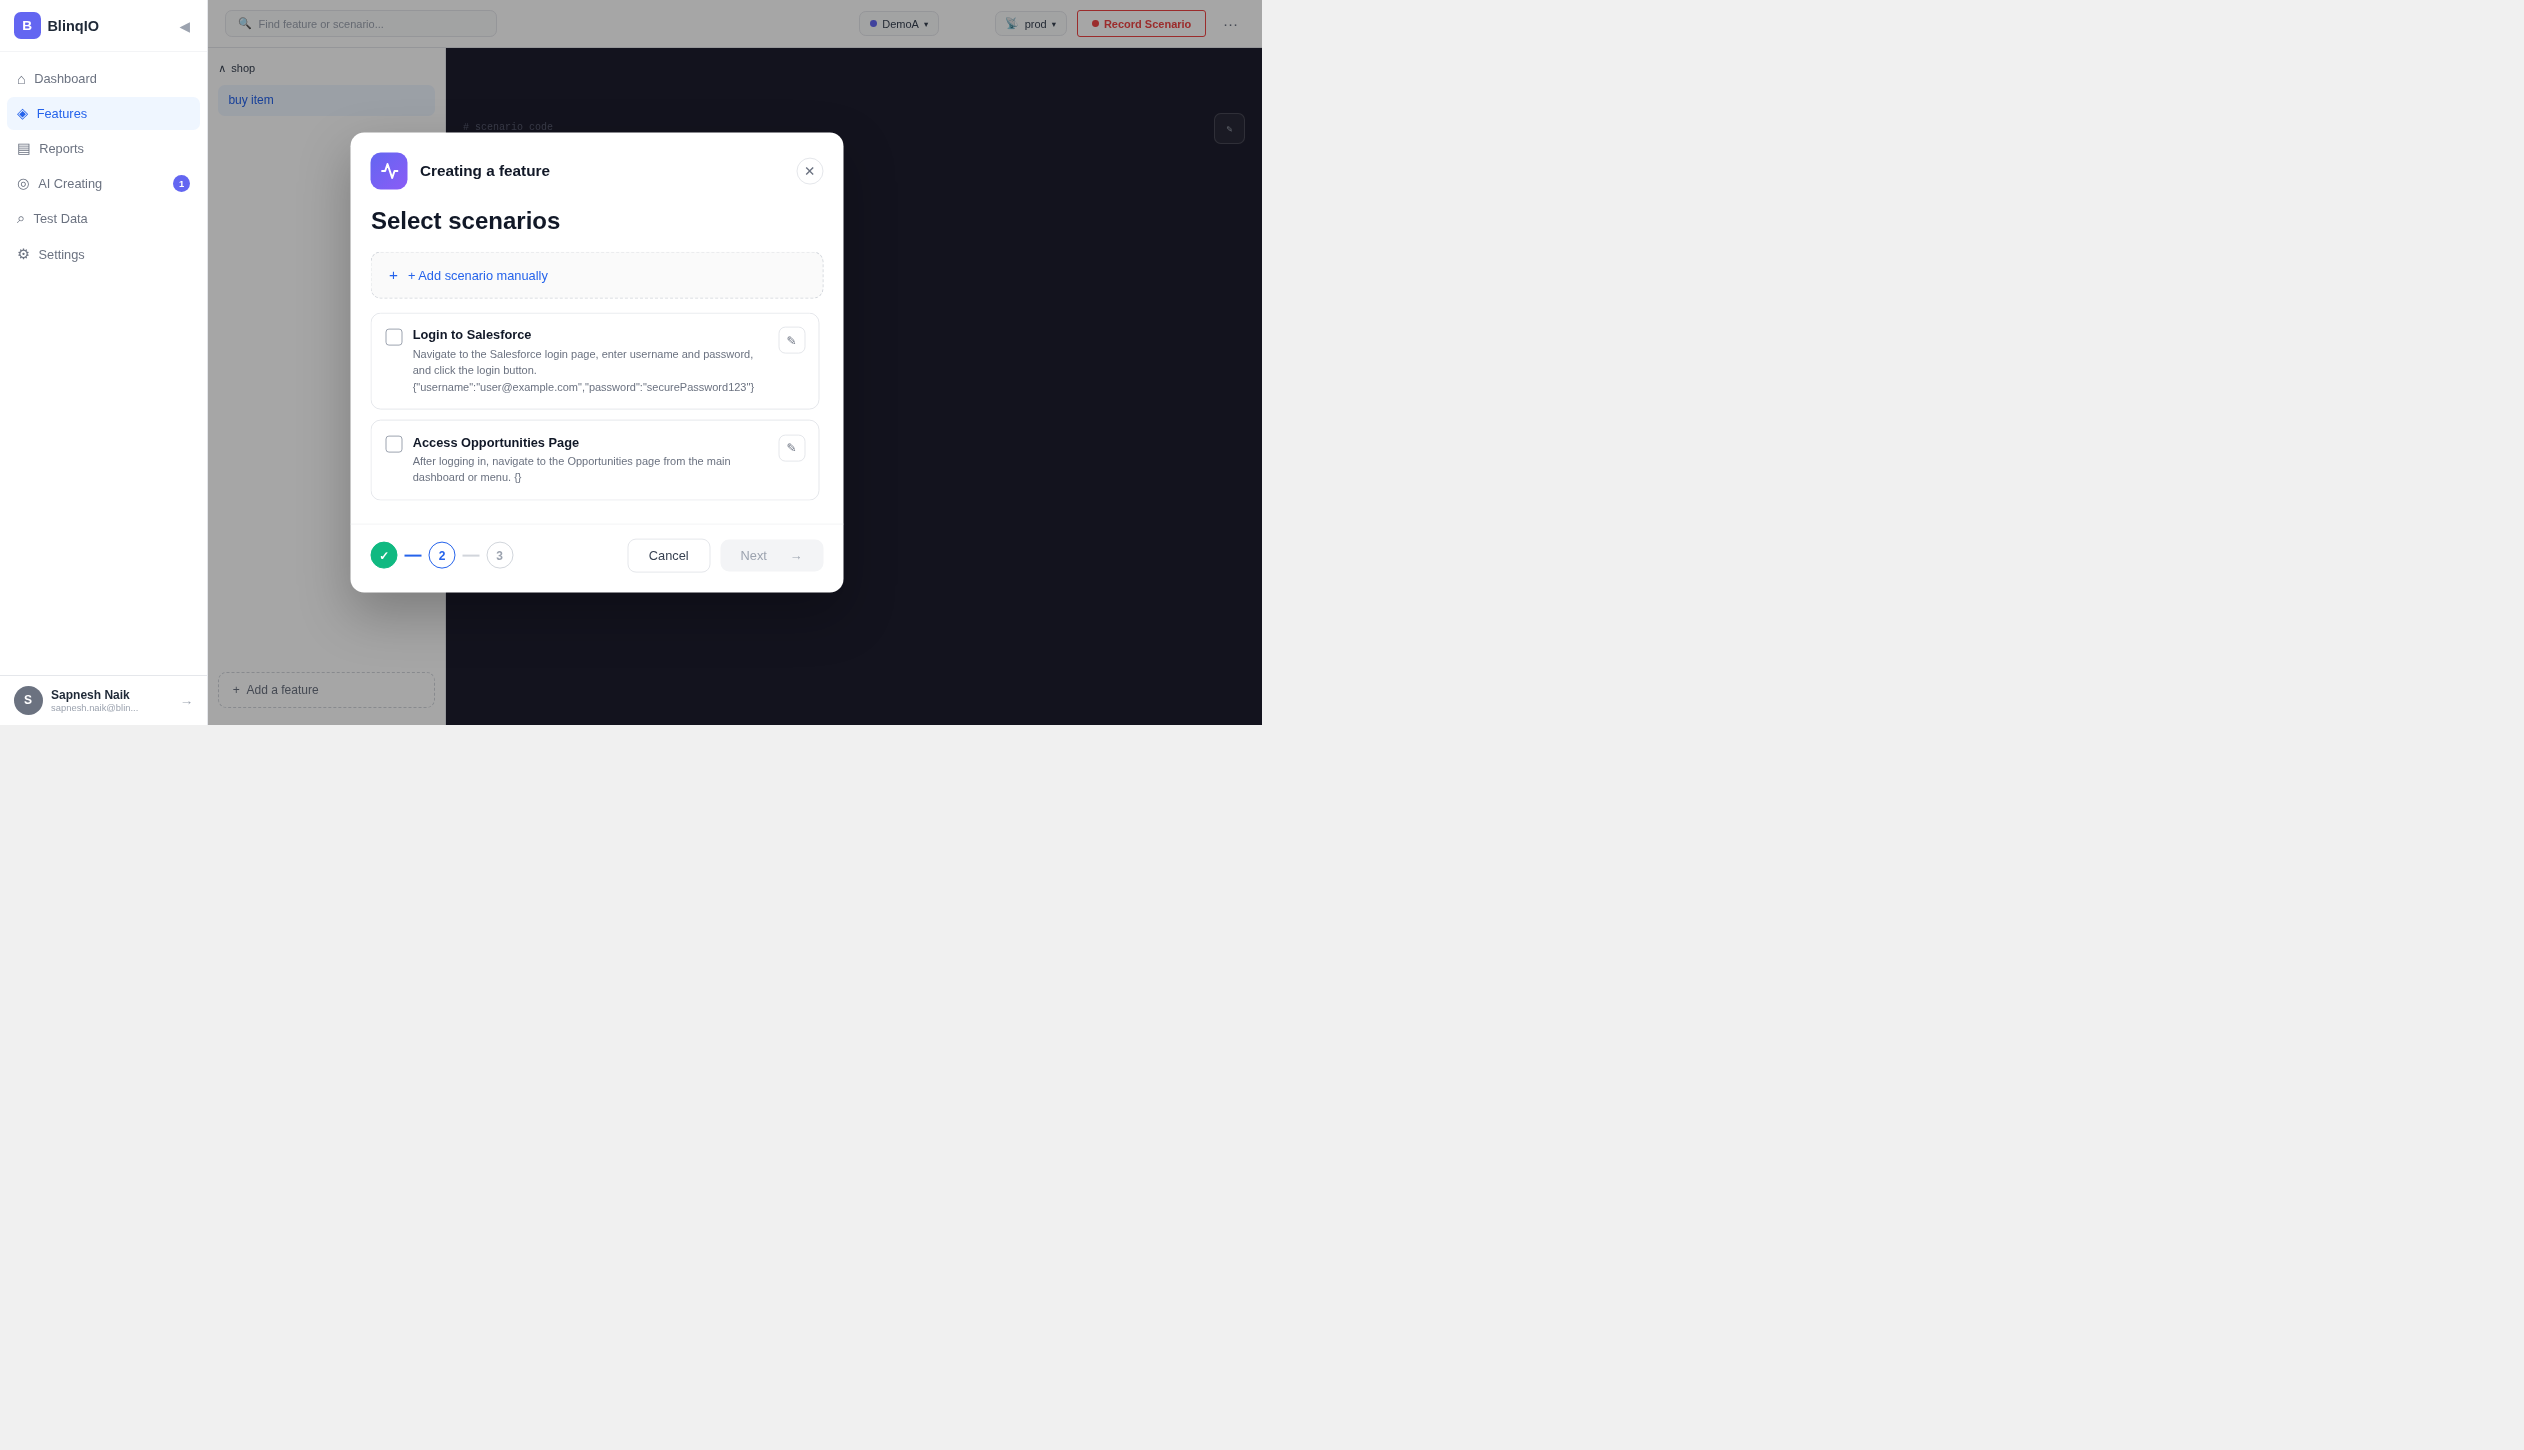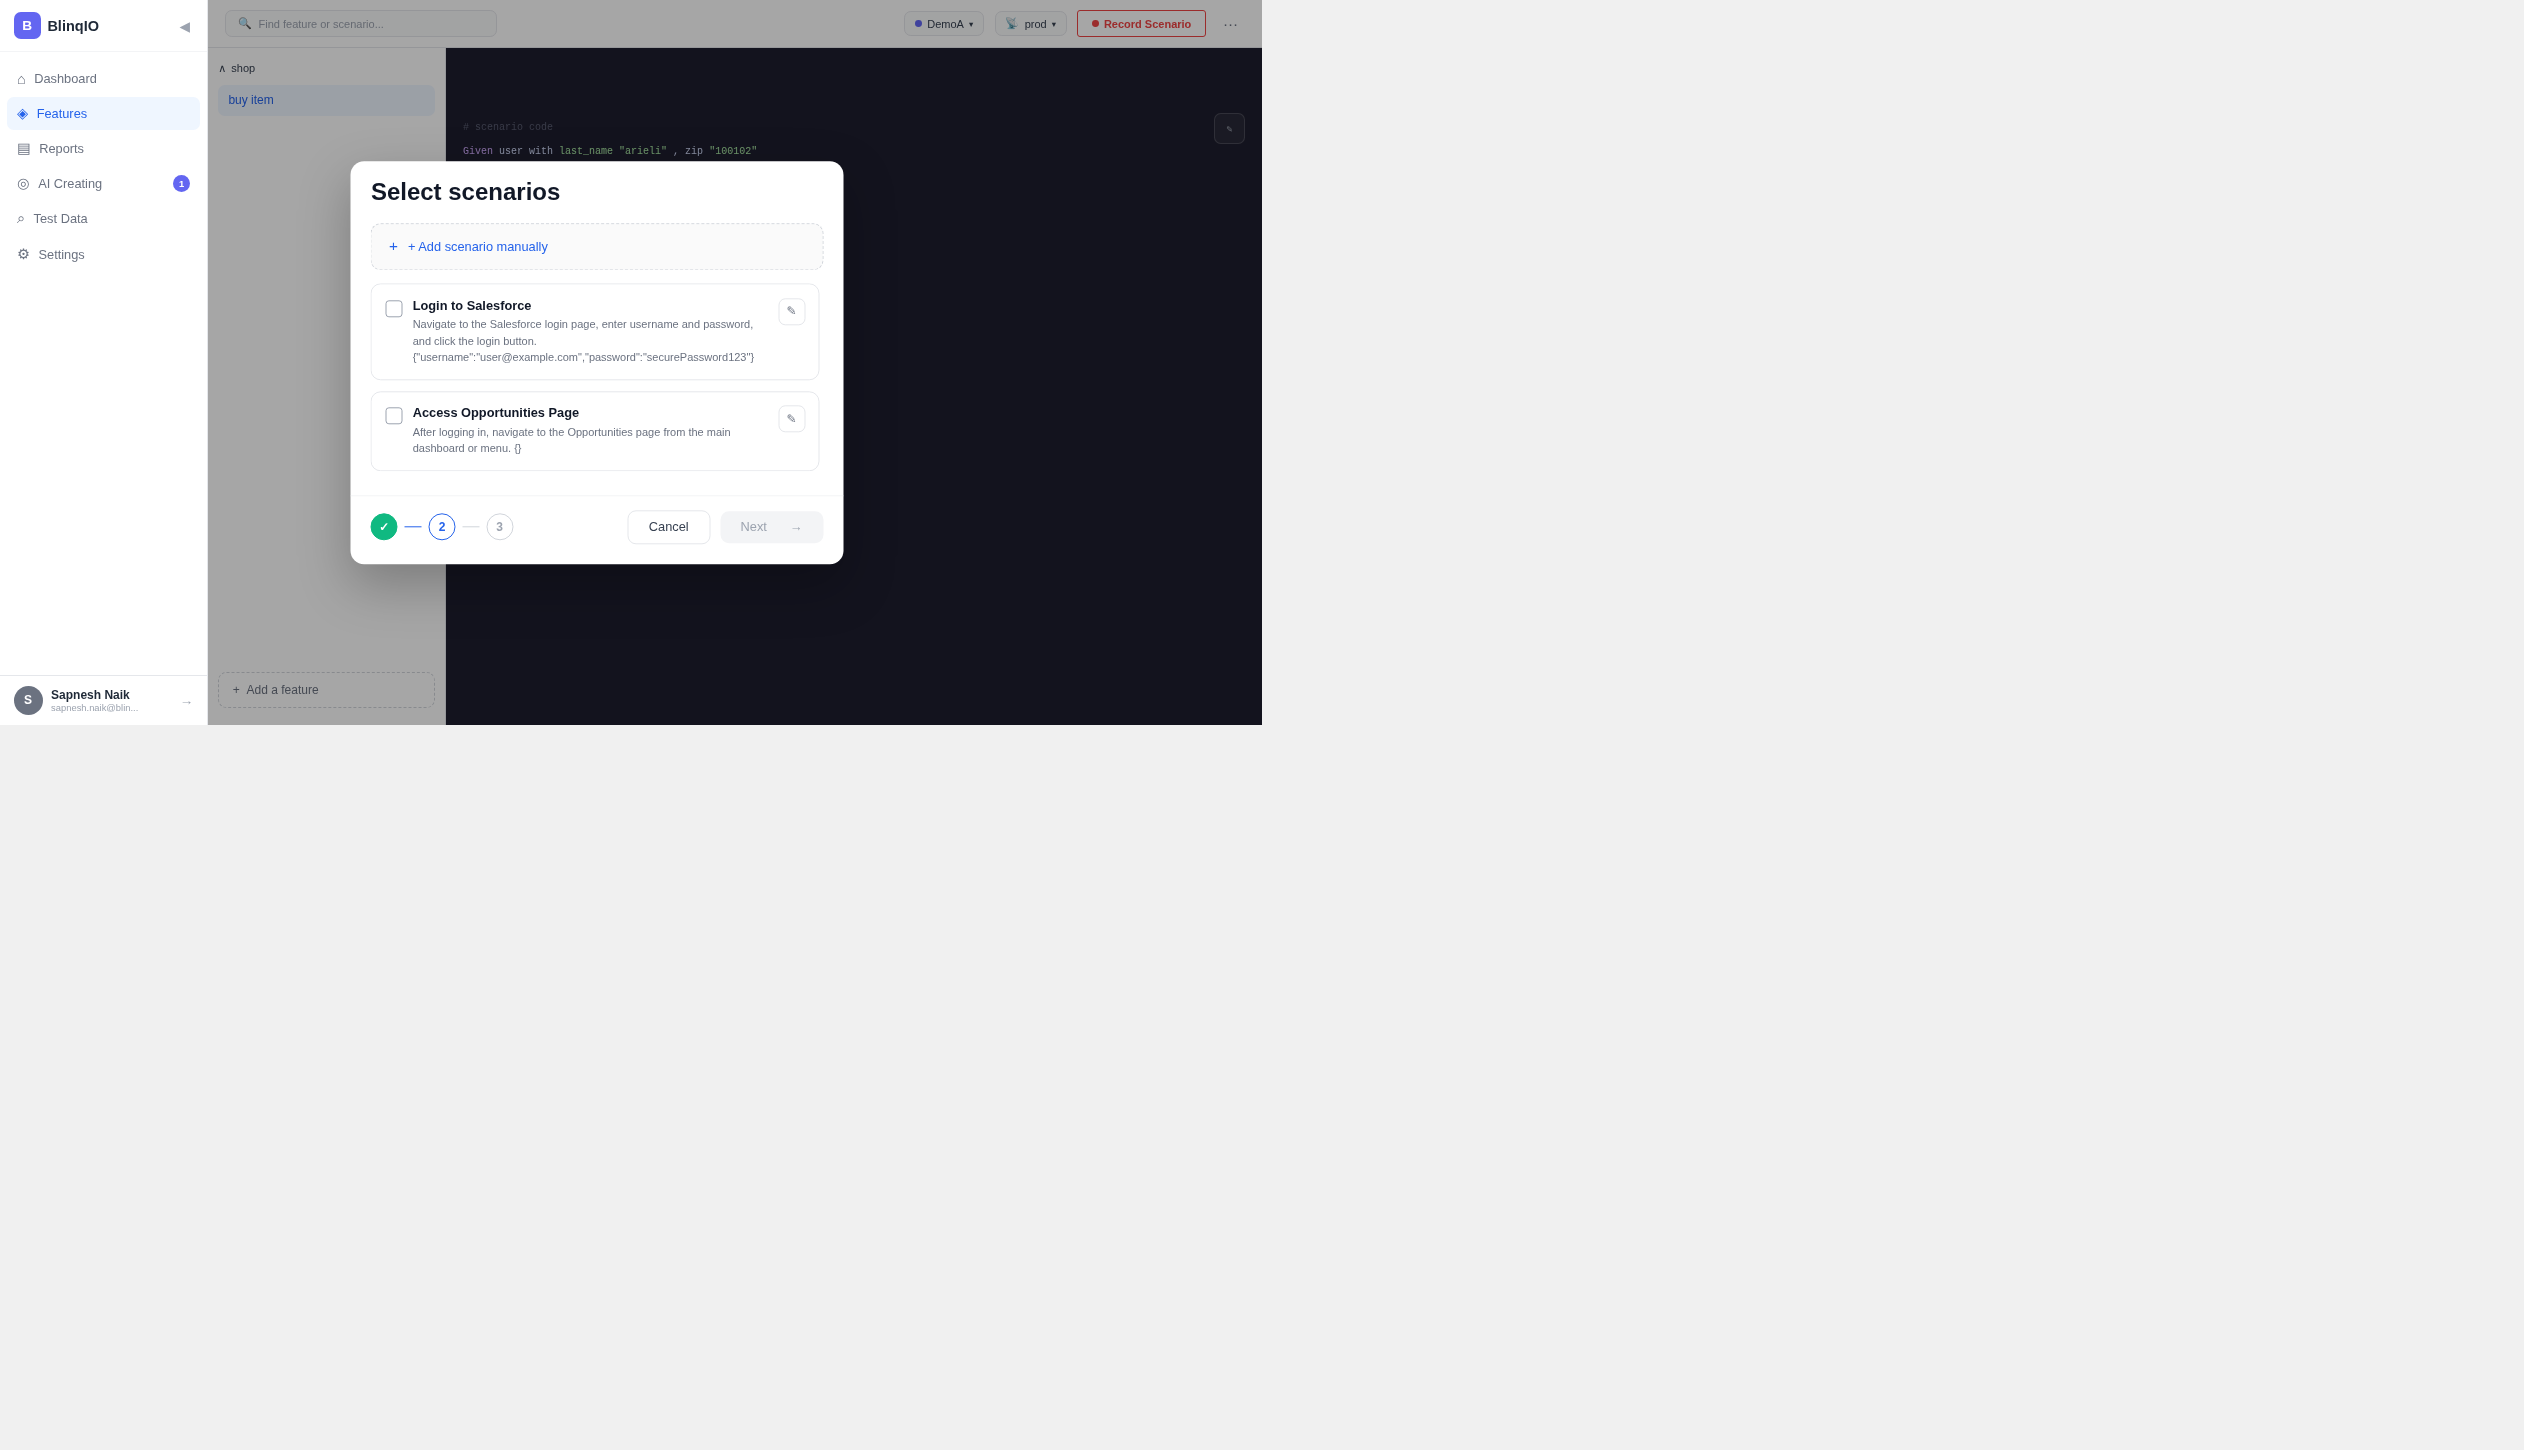--- a/index.html
+++ b/index.html
@@ -136,20 +136,21 @@
       display: flex;
       align-items: center;
       gap: 5.1px;
       padding: 5.1px 10.2px;
       background: #f9fafb;
       border: 0.9px solid #e5e7eb;
       border-radius: 6.8px;
       font-size: 11px;
       color: #374151;
       cursor: pointer;
+      margin-left: 45px;
     }
     .topbar-env .env-dot {
       width: 6.8px; height: 6.8px;
       background: #6366f1;
       border-radius: 50%;
     }
     .record-btn {
       display: flex;
       align-items: center;
       gap: 5.1px;
@@ -632,20 +633,29 @@
 
     <div class="edit-icon-panel" style="position:absolute; right:17px; top:65px;">
       <div style="width:31px;height:31px;border:0.9px solid rgba(255,255,255,0.15);border-radius:6.8px;display:flex;align-items:center;justify-content:center;color:#9ca3af;cursor:pointer;background:rgba(255,255,255,0.05);">✎</div>
     </div>
   </div>
 </div>
 
 <div class="overlay"></div>
 
 <div class="modal">
+  <div class="modal-header">
+    <div class="modal-icon">
+      <svg width="18.7" height="18.7" viewBox="0 0 24 24" fill="none" stroke="white" stroke-width="2.5" stroke-linecap="round" stroke-linejoin="round">
+        <polyline points="22 12 18 12 15 21 9 3 6 12 2 12"></polyline>
+      </svg>
+    </div>
+    <span class="modal-title">Creating a feature</span>
+    <div class="modal-close">✕</div>
+  </div>
 
   <div class="modal-body">
     <h2 class="modal-heading">Select scenarios</h2>
 
     <button class="add-scenario-btn">
       <span style="font-size:15.3px; font-weight:300;">+</span>
       <span style="margin-left:3.4px; padding-left:0;">+ Add scenario manually</span>
     </button>
 
     <div class="scenario-list">

